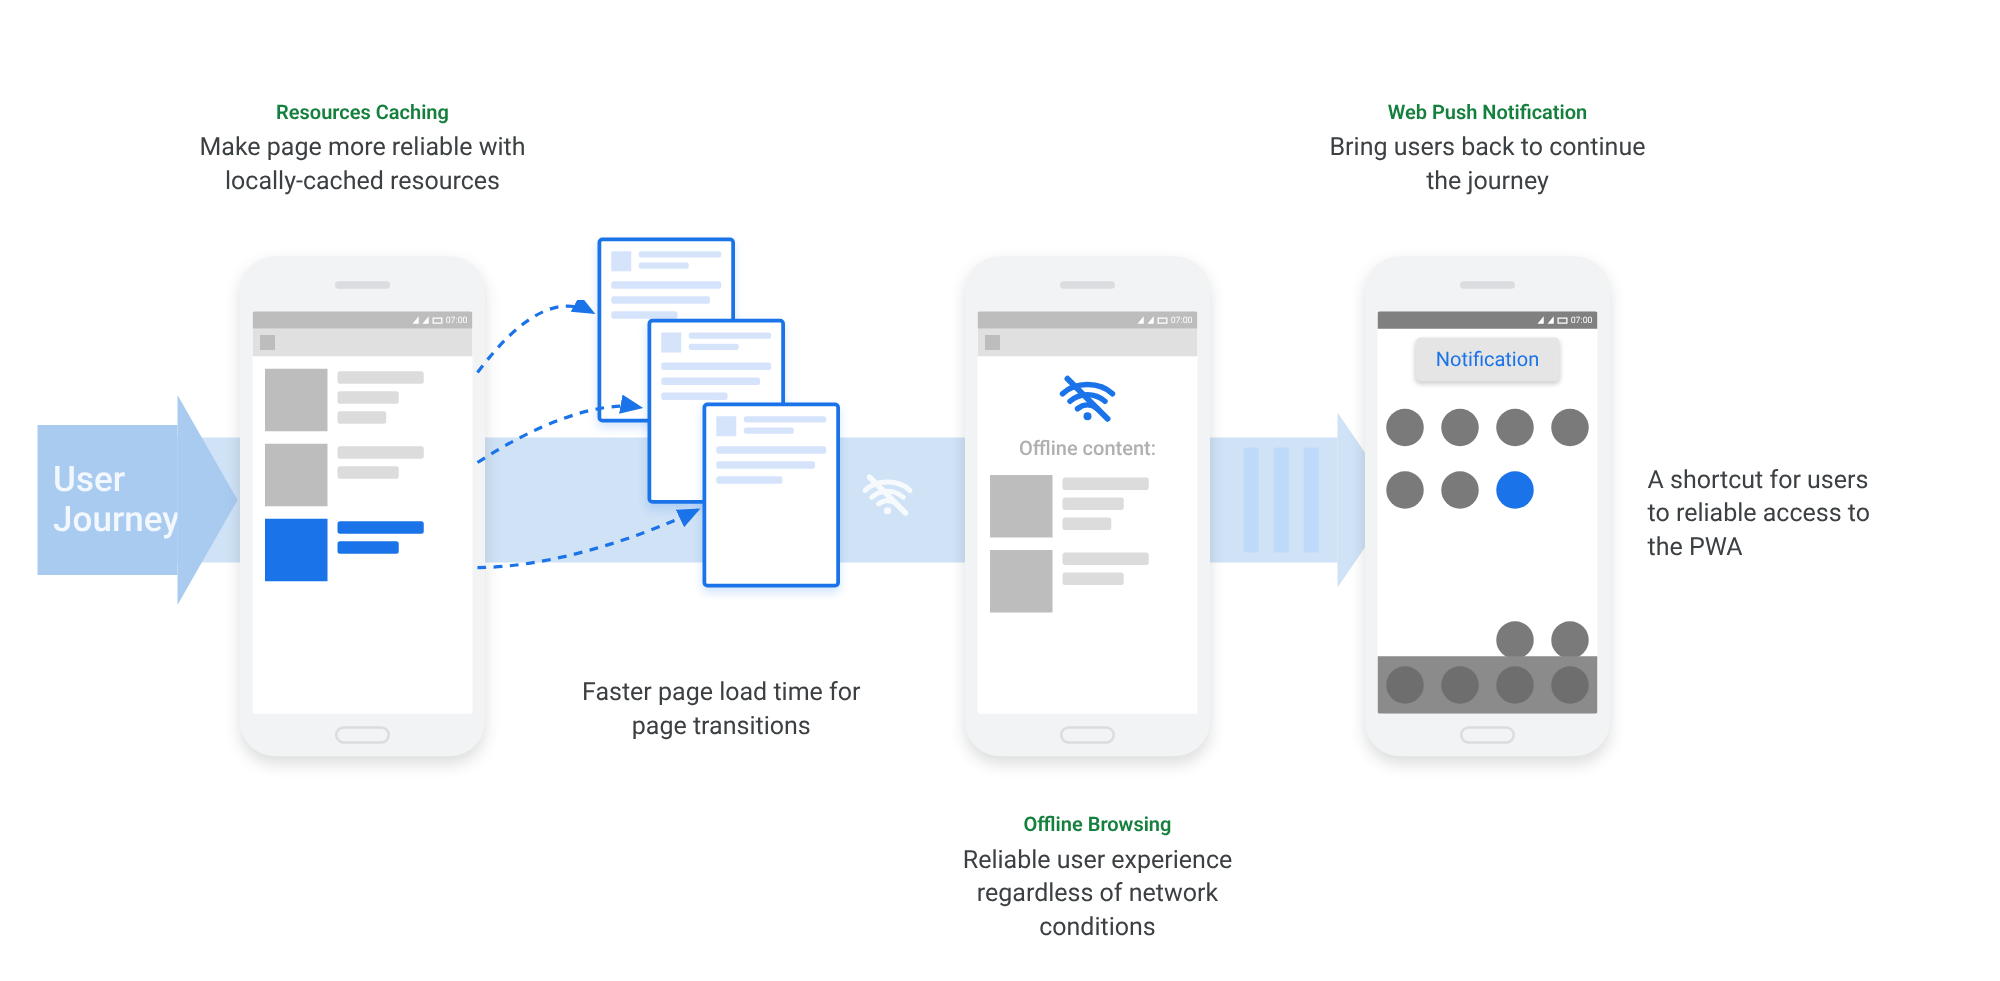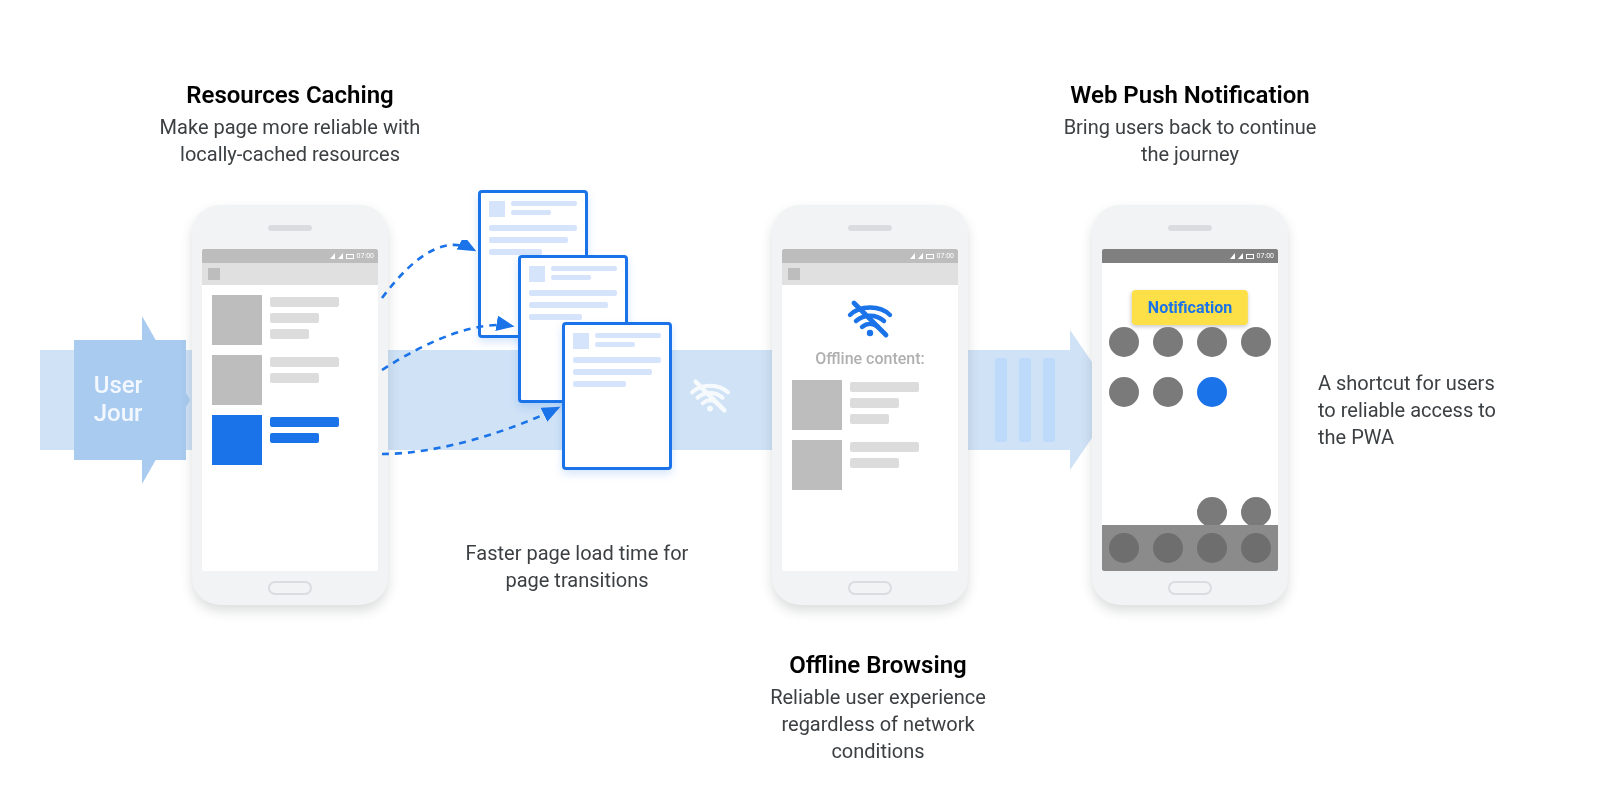--- a/index.html
+++ b/index.html
@@ -6,23 +6,23 @@
   body {
     font-family: -apple-system, BlinkMacSystemFont, "Segoe UI", Roboto, Helvetica, Arial, sans-serif;
     background: #fff;
     width: 1600px;
     height: 785px;
     position: relative;
     overflow: hidden;
   }
   .label-block { position: absolute; text-align: center; }
   .label-title {
-    color: #000000;
+    color: #15803d;
     font-weight: 600;
-    font-size: 24px;
+    font-size: 16px;
     line-height: 1.25;
     margin-bottom: 4px;
   }
   .label-sub {
     color: #3c4043;
     font-size: 20px;
     line-height: 1.35;
   }
   .label-left { text-align: left; }
 
@@ -54,27 +54,26 @@
     height: 168px;
   }
   .flow-start-body {
     position: absolute;
     left: 0; top: 24px;
     width: 112px; height: 120px;
     background: #a9cbf0;
     display: flex;
     align-items: center;
     justify-content: center;
-    font-size: 24px;
+    font-size: 28px;
     font-weight: 500;
     color: #f3f8fe;
     text-align: left;
     padding-left: 14px;
     line-height: 1.15;
-    margin-left: 44px;
   }
   .flow-start-head {
     position: absolute;
     left: 112px; top: 0;
     width: 0; height: 0;
     border-top: 84px solid transparent;
     border-bottom: 84px solid transparent;
     border-left: 48px solid #a9cbf0;
   }
 
@@ -155,22 +154,22 @@
     position:absolute; left: 688px; top: 378px;
     color: #fff; opacity:.85;
   }
 
   
   .vbar { position:absolute; width:12px; height:84px; background:#bedafb; border-radius:2px; }
 
   
   .install-screen { background:#959595; }
   .notif-chip {
-    position:absolute; top:41px; left:50%; transform:translateX(-50%);
-    background:#fde047; color:#1a73e8; font-weight:700; font-size:16px;
+    position:absolute; top:21px; left:50%; transform:translateX(-50%);
+    background:#e5e5e5; color:#1a73e8; font-weight:400; font-size:16px;
     padding:8px 16px; border-radius:4px; box-shadow:0 2px 4px rgba(0,0,0,.2);
   }
   .app-grid {
     position:absolute; top:78px; left:0; right:0;
     display:grid; grid-template-columns: repeat(4, 1fr);
     justify-items:center; row-gap:20px;
   }
   .app-dot { width:30px; height:30px; border-radius:50%; background:#7a7a7a; }
   .app-dot.pwa { background:#1a73e8; box-shadow:0 0 0 4px #fff; }
   .dock {

